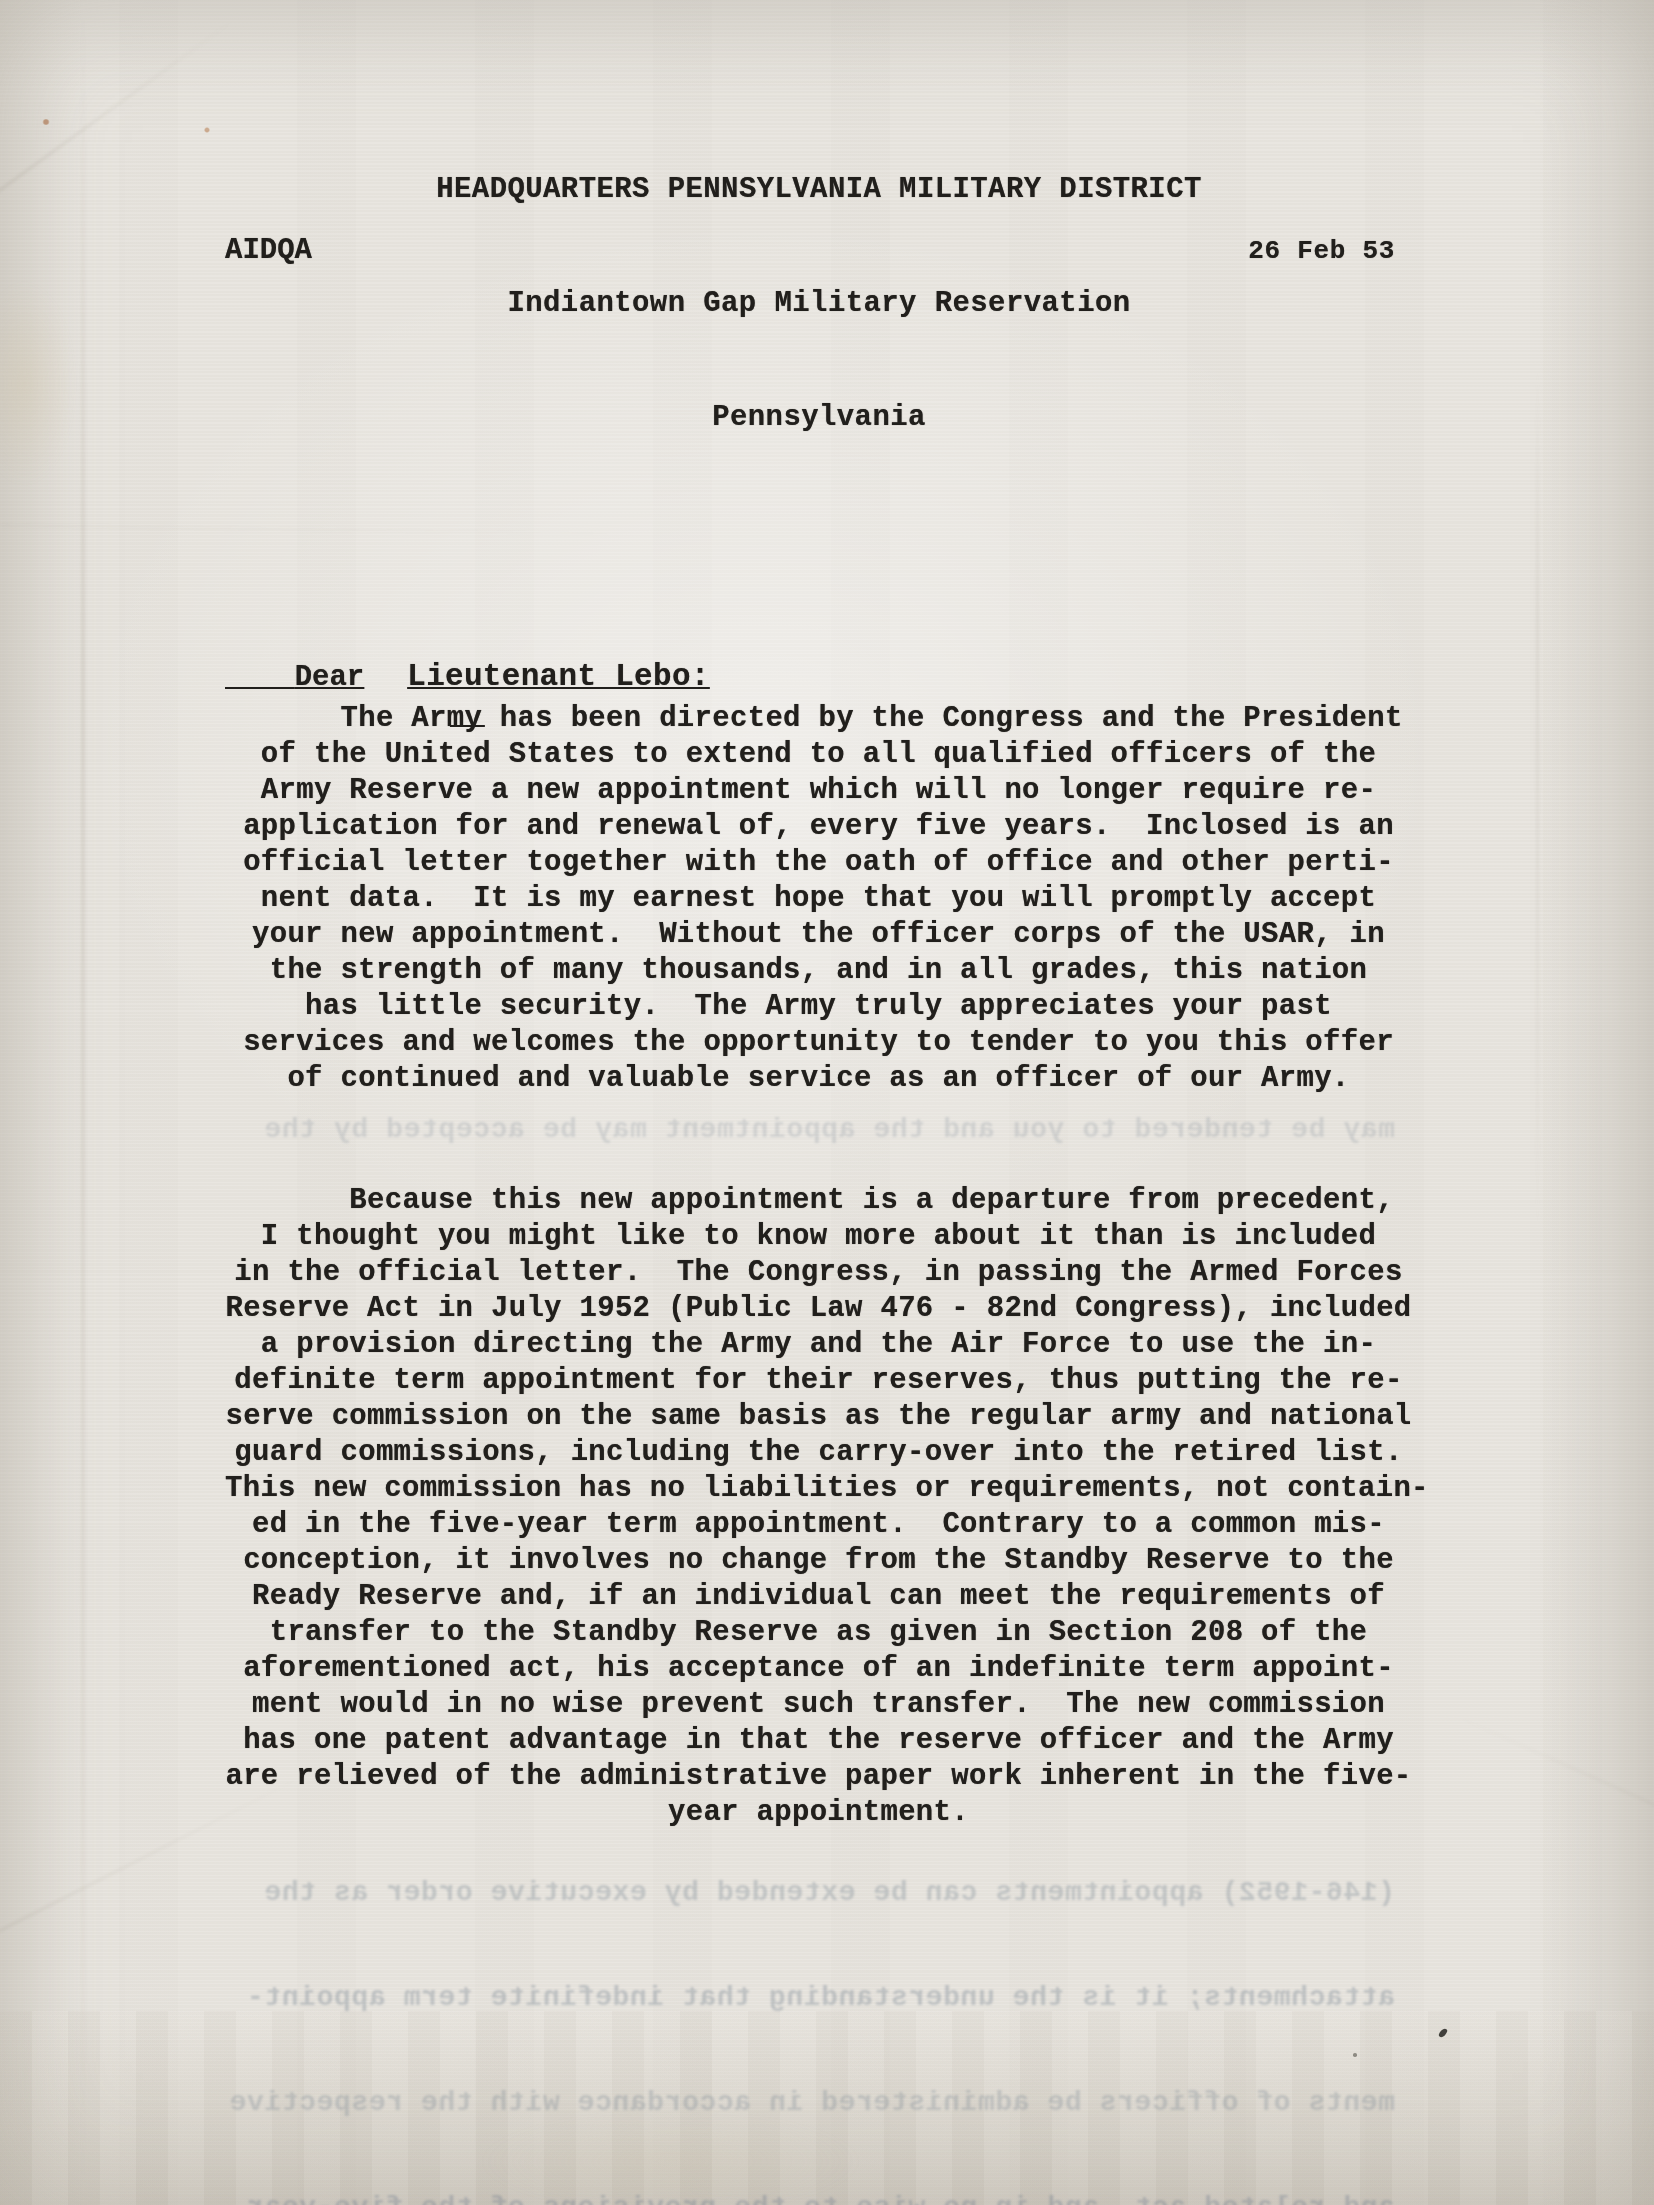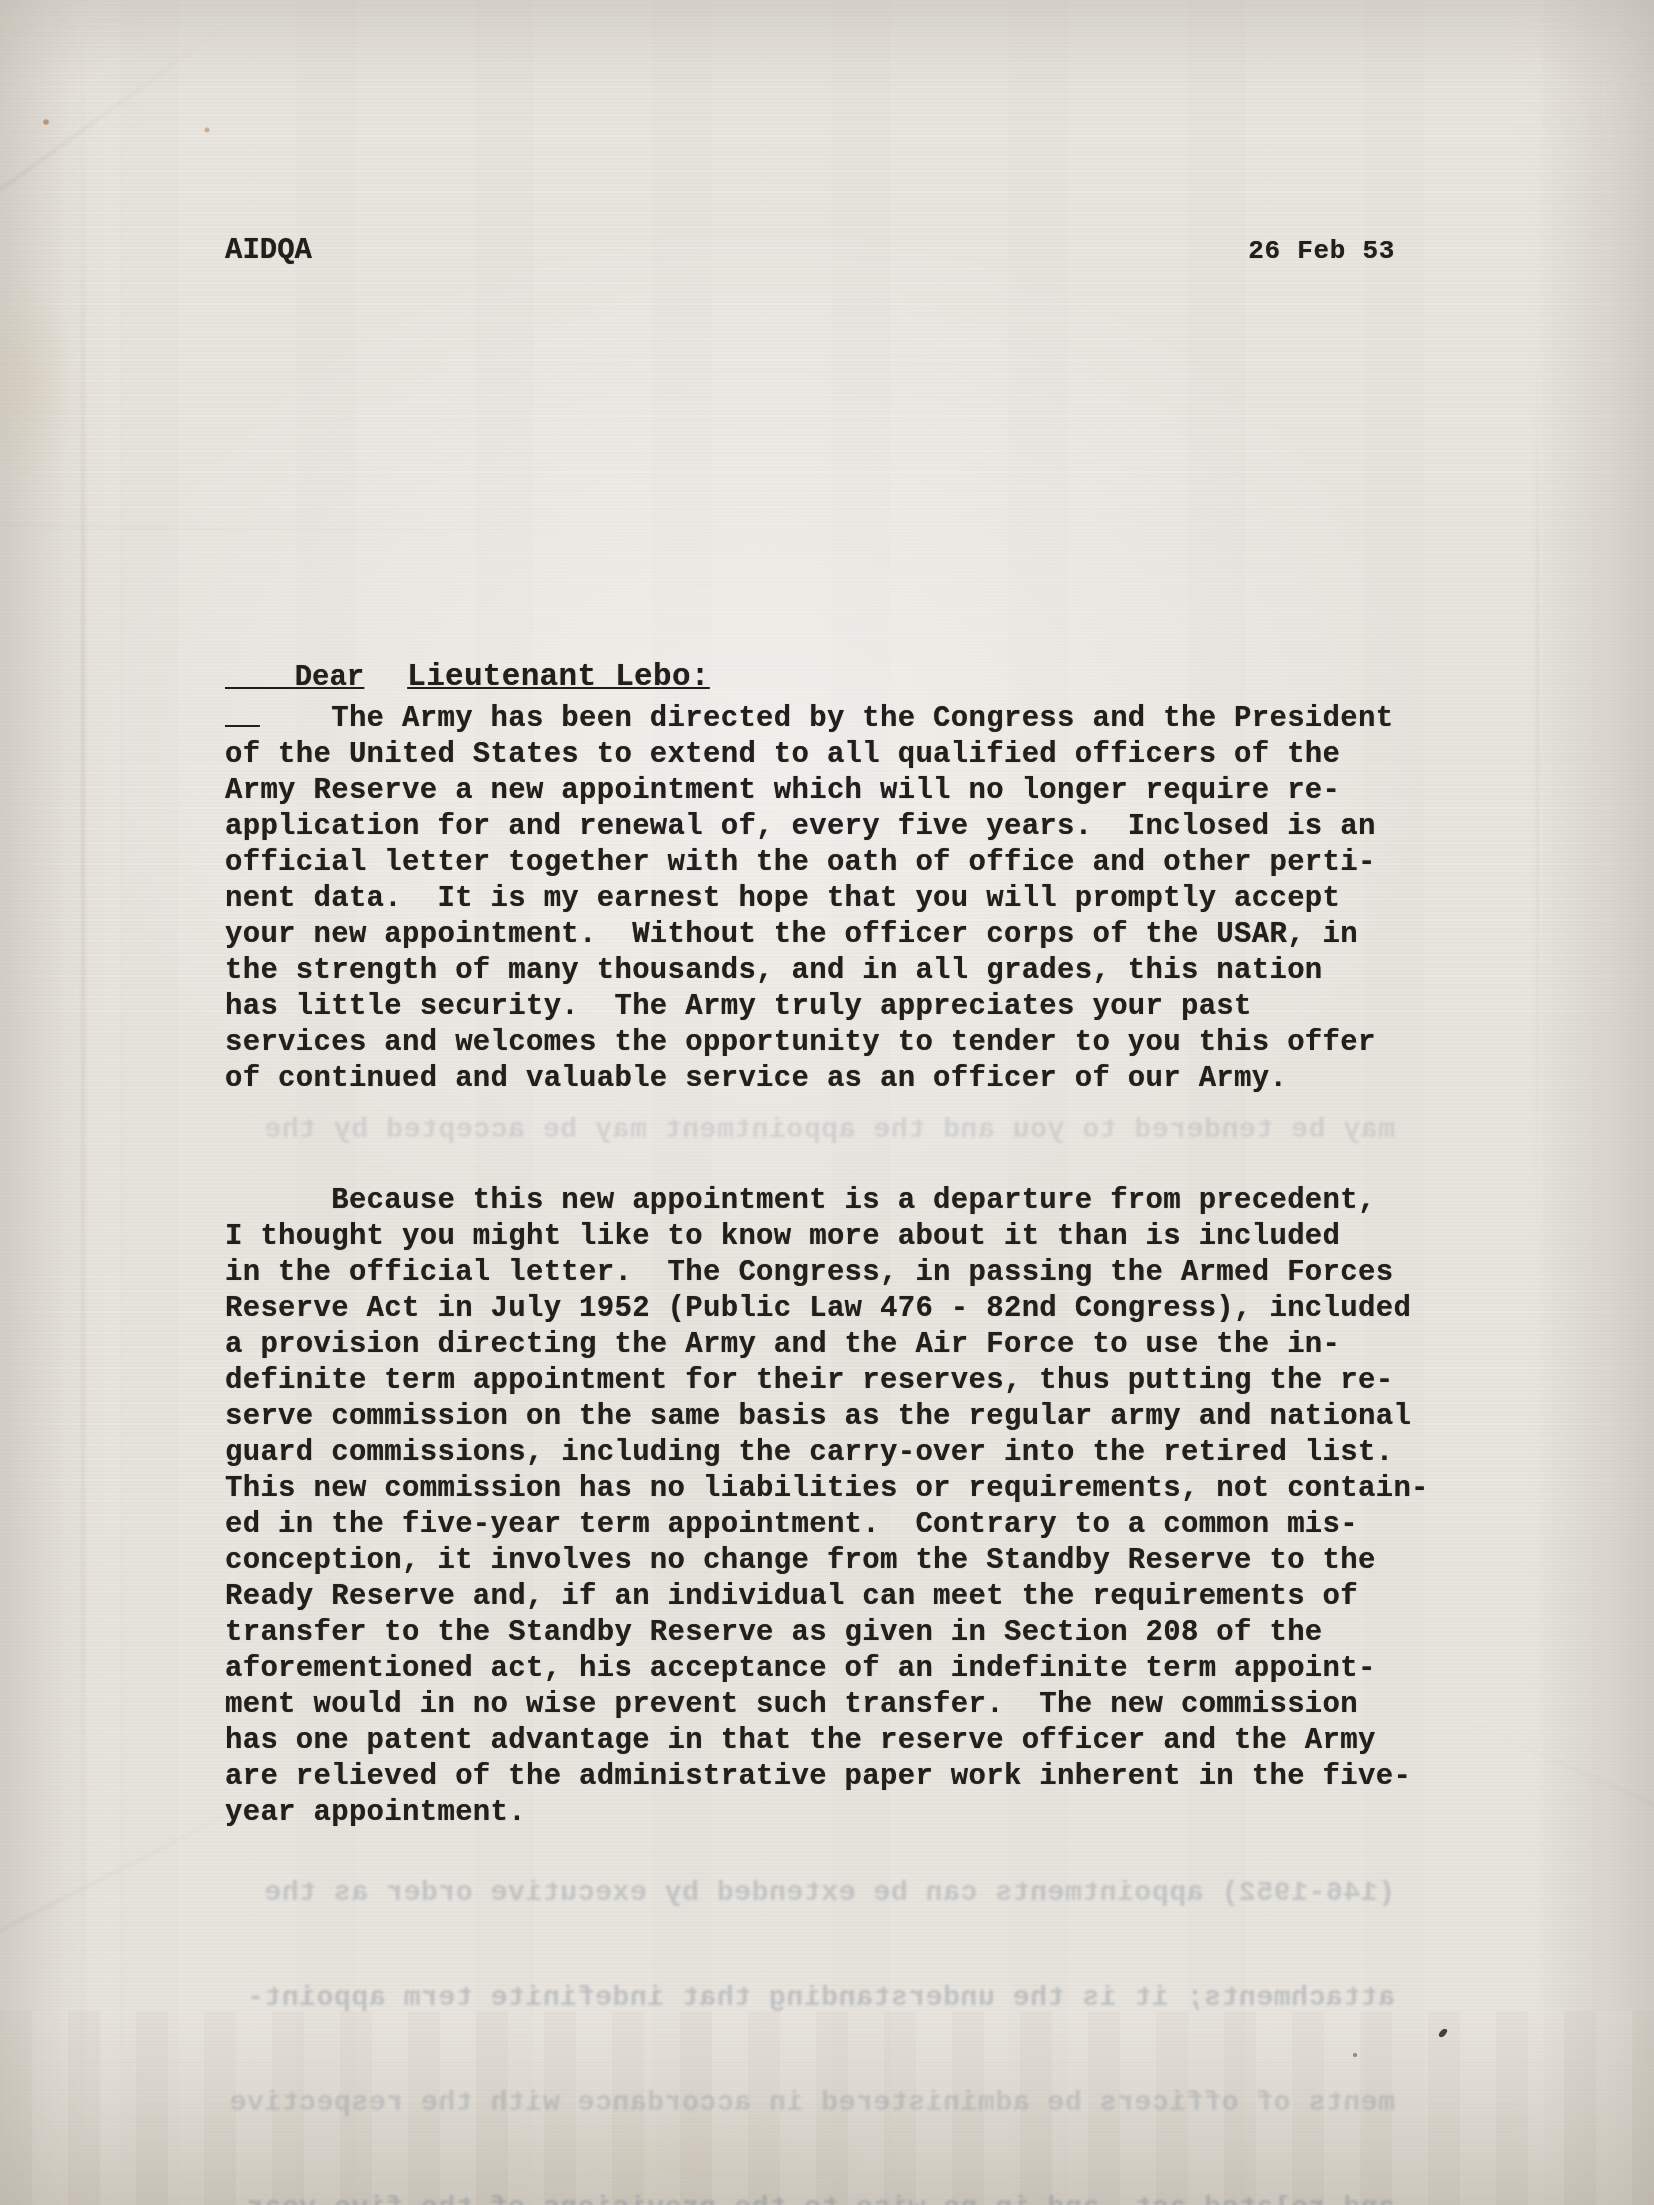--- a/index.html
+++ b/index.html
@@ -18,20 +18,21 @@
       linear-gradient(180deg, rgba(208,204,196,0.25), rgba(0,0,0,0) 4%),
       repeating-linear-gradient(0deg, rgba(255,255,255,0.05) 0 1.4px, rgba(176,171,161,0.05) 1.4px 3.5px),
       repeating-linear-gradient(90deg, rgba(0,0,0,0) 0 119px, rgba(201,196,187,0.07) 119px 178px);
     box-shadow: inset 0 0 119px rgba(138,131,118,0.30);
   }
   .typed{
     color:#211f1c;
     font-weight:700;
     text-shadow:0 0 0.8px rgba(28,26,22,0.65);
     white-space:pre;
+    text-align:center;
   }
   .letterhead{
     position:absolute; top:95px; left:0; width:1638px;
     text-align:center; font-size:29px; line-height:38px; letter-spacing:0.4px;
   }
   .refrow{
     position:absolute; top:233px; left:225px; width:1170px;
     display:flex; justify-content:space-between; align-items:baseline;
     font-size:29px; line-height:35px;
   }
@@ -107,20 +108,25 @@
   <div class="ghost ghost-pre">may be tendered to you and the appointment may be accepted by the</div>
   <div class="ghost ghost-block">
     <div class="gl">(146-1952) appointments can be extended by executive order as the</div>
     <div class="gl">attachments; it is the understanding that indefinite term appoint-</div>
     <div class="gl">ments of officers be administered in accordance with the respective</div>
     <div class="gl">and related act, and in no wise to the provisions of the five-year</div>
     
     
   </div>
 
+  <div class="letterhead typed">
+    <div>HEADQUARTERS PENNSYLVANIA MILITARY DISTRICT</div>
+    <div>Indiantown Gap Military Reservation</div>
+    <div>Pennsylvania</div>
+  </div>
 
   <div class="refrow typed">
     <span class="symbol">AIDQA</span>
     <span class="date">26 Feb 53</span>
   </div>
 
   <div class="salutation typed">
     <span>Dear</span><span class="addressee">Lieutenant Lebo:</span>
   </div>
 

